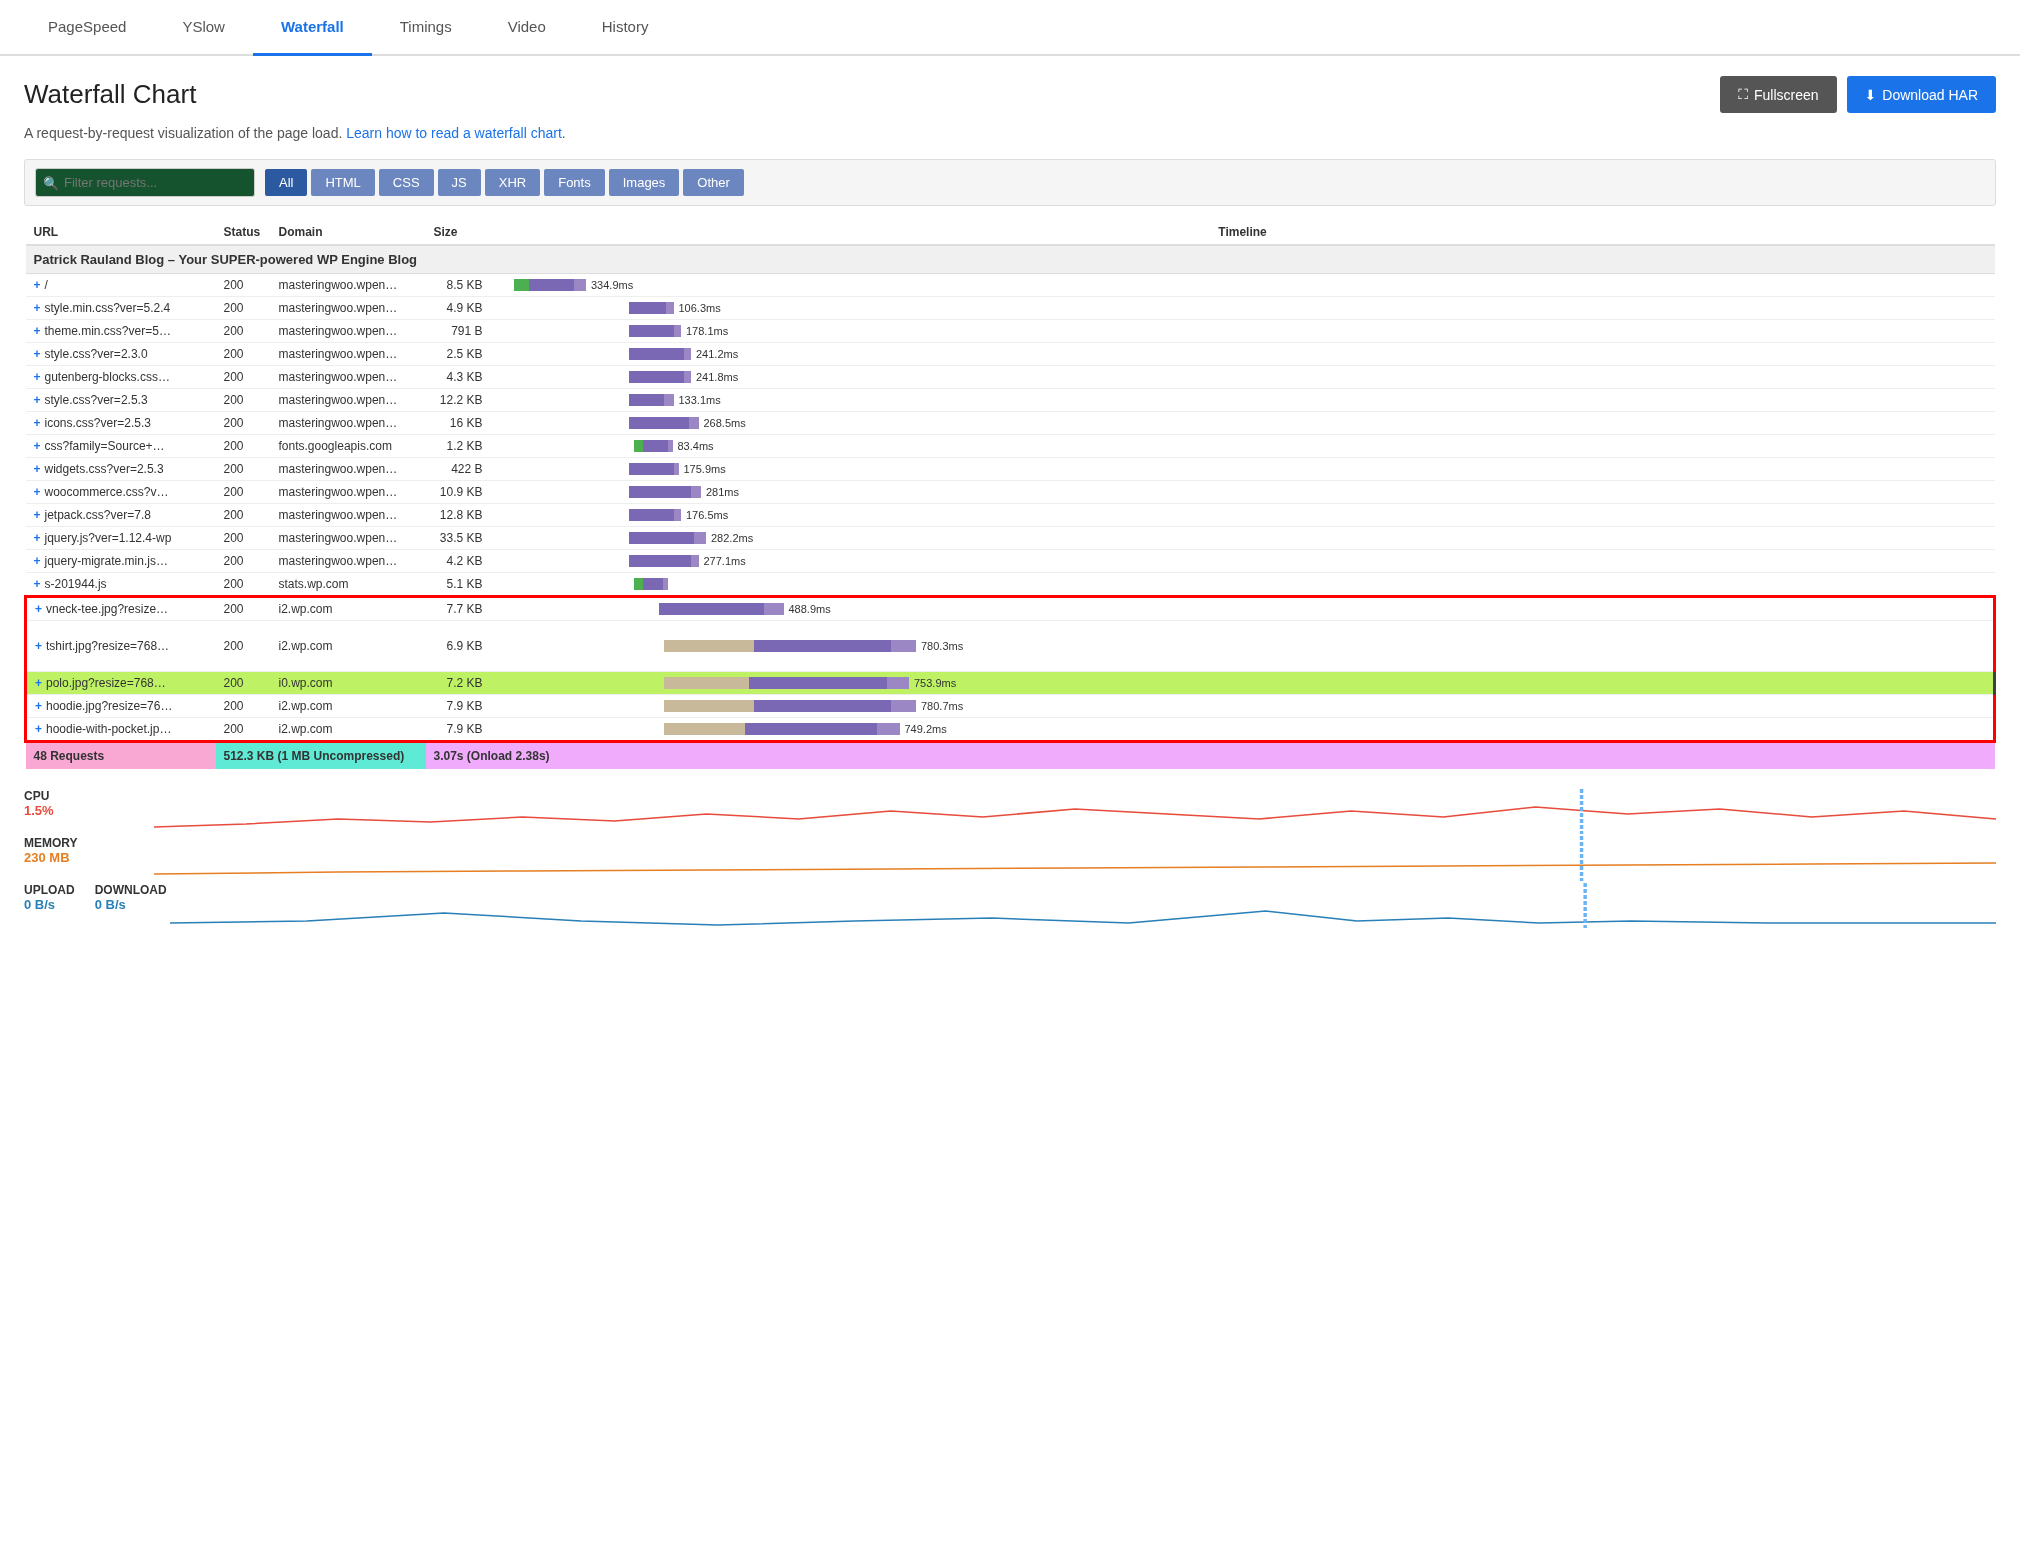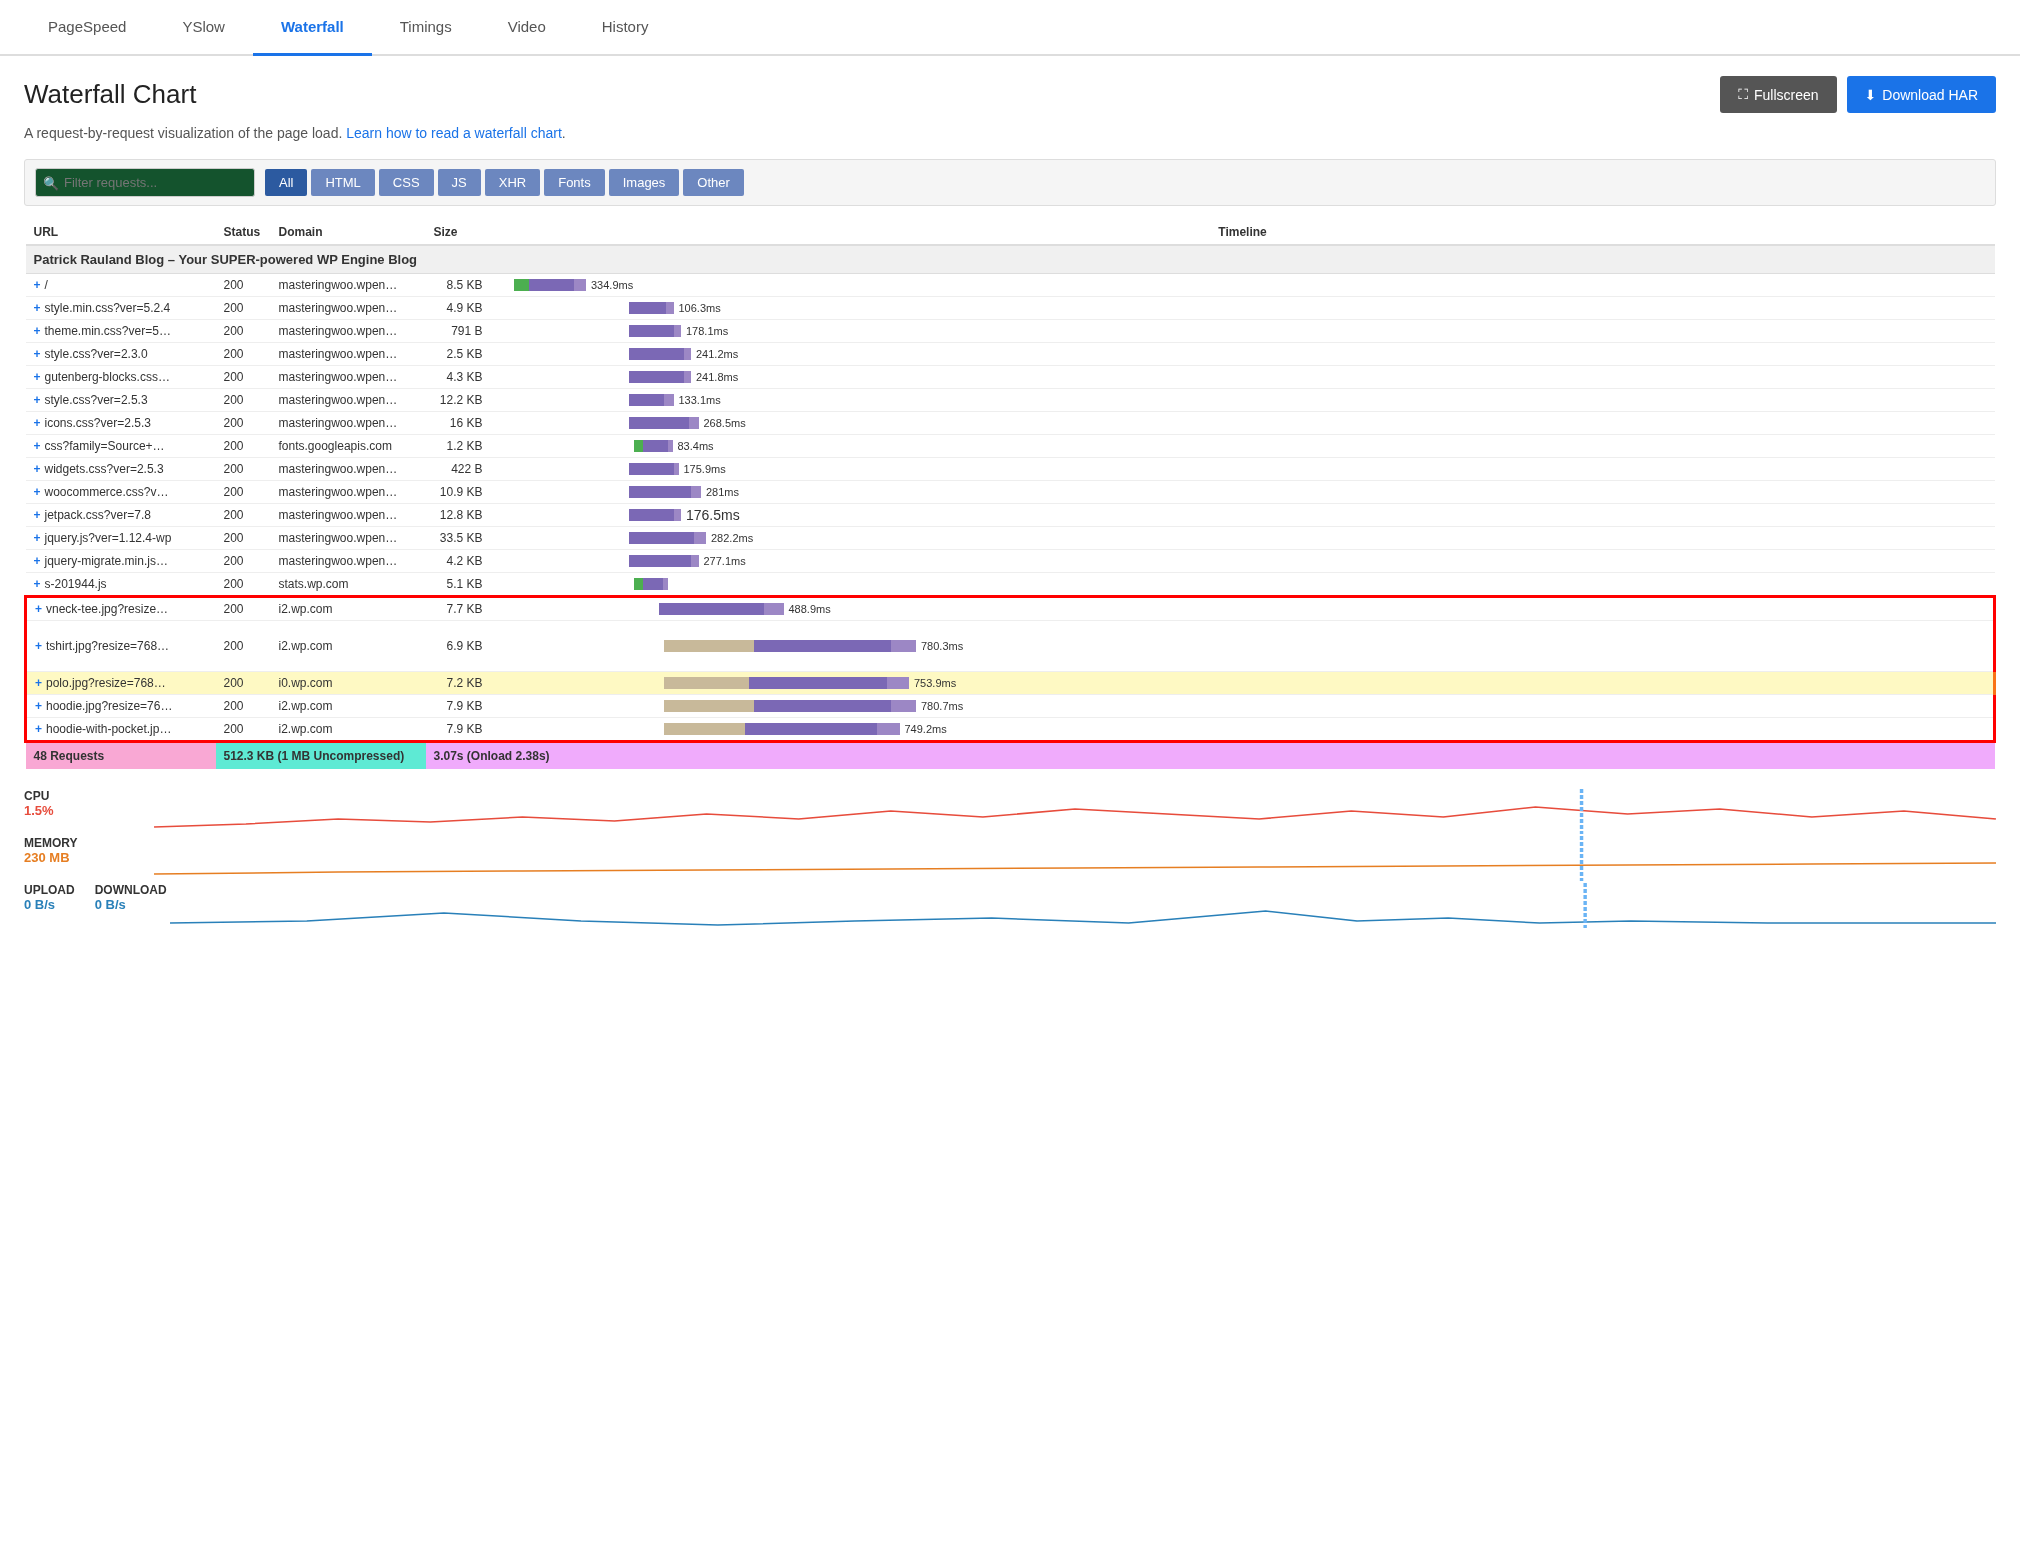--- a/index.html
+++ b/index.html
@@ -372,21 +372,21 @@
         <tr>
           <td style="max-width: 190px; overflow: hidden; text-overflow: ellipsis;"><span class="plus-icon">+</span>jetpack.css?ver=7.8</td>
           <td>200</td>
           <td style="max-width: 155px; overflow: hidden; text-overflow: ellipsis;">masteringwoo.wpen…</td>
           <td style="text-align: right;">12.8 KB</td>
           <td style="padding: 2px 8px;">
             <div style="display: flex; align-items: center; height: 14px; position: relative;">
               <span style="display: inline-block; width: 130px; flex-shrink: 0;"></span>
               <span style="display: inline-block; width: 45px; height: 12px; background: rgb(123, 104, 181);"></span>
               <span style="display: inline-block; width: 7.5px; height: 12px; background: rgb(156, 135, 197);"></span>
-              <span style="margin-left: 5px; font-size: 14px; color: rgb(51, 51, 51);">176.5ms</span>
+              <span style="margin-left: 5px; font-size: 11px; color: rgb(51, 51, 51);">176.5ms</span>
             </div>
           </td>
         </tr>
         <tr>
           <td style="max-width: 190px; overflow: hidden; text-overflow: ellipsis;"><span class="plus-icon">+</span>jquery.js?ver=1.12.4-wp</td>
           <td>200</td>
           <td style="max-width: 155px; overflow: hidden; text-overflow: ellipsis;">masteringwoo.wpen…</td>
           <td style="text-align: right;">33.5 KB</td>
           <td style="padding: 2px 8px;">
             <div style="display: flex; align-items: center; height: 14px; position: relative;">
@@ -447,21 +447,21 @@
           <td style="padding: 18px 8px;">
             <div style="display: flex; align-items: center; height: 14px; position: relative;">
               <span style="display: inline-block; width: 165px; flex-shrink: 0;"></span>
               <span style="display: inline-block; width: 90px; height: 12px; background: rgb(200, 185, 154);"></span>
               <span style="display: inline-block; width: 137.5px; height: 12px; background: rgb(123, 104, 181);"></span>
               <span style="display: inline-block; width: 25px; height: 12px; background: rgb(156, 135, 197);"></span>
               <span style="margin-left: 5px; font-size: 11px; color: rgb(51, 51, 51);">780.3ms</span>
             </div>
           </td>
         </tr>
-        <tr style="background: #fef9c3; border-left: 3px solid red; border-right: 3px solid #f97316; border-top: 1px solid rgb(238, 238, 238);">
+        <tr style="background: #bef264; border-left: 3px solid red; border-right: 3px solid #404040; border-top: 1px solid rgb(238, 238, 238);">
           <td style="max-width: 190px; overflow: hidden; text-overflow: ellipsis;"><span class="plus-icon">+</span>polo.jpg?resize=768…</td>
           <td>200</td>
           <td style="max-width: 155px; overflow: hidden; text-overflow: ellipsis;">i0.wp.com</td>
           <td style="text-align: right;">7.2 KB</td>
           <td style="padding: 2px 8px;">
             <div style="display: flex; align-items: center; height: 14px; position: relative;">
               <span style="display: inline-block; width: 165px; flex-shrink: 0;"></span>
               <span style="display: inline-block; width: 85.5px; height: 12px; background: rgb(200, 185, 154);"></span>
               <span style="display: inline-block; width: 137.5px; height: 12px; background: rgb(123, 104, 181);"></span>
               <span style="display: inline-block; width: 22.5px; height: 12px; background: rgb(156, 135, 197);"></span>

